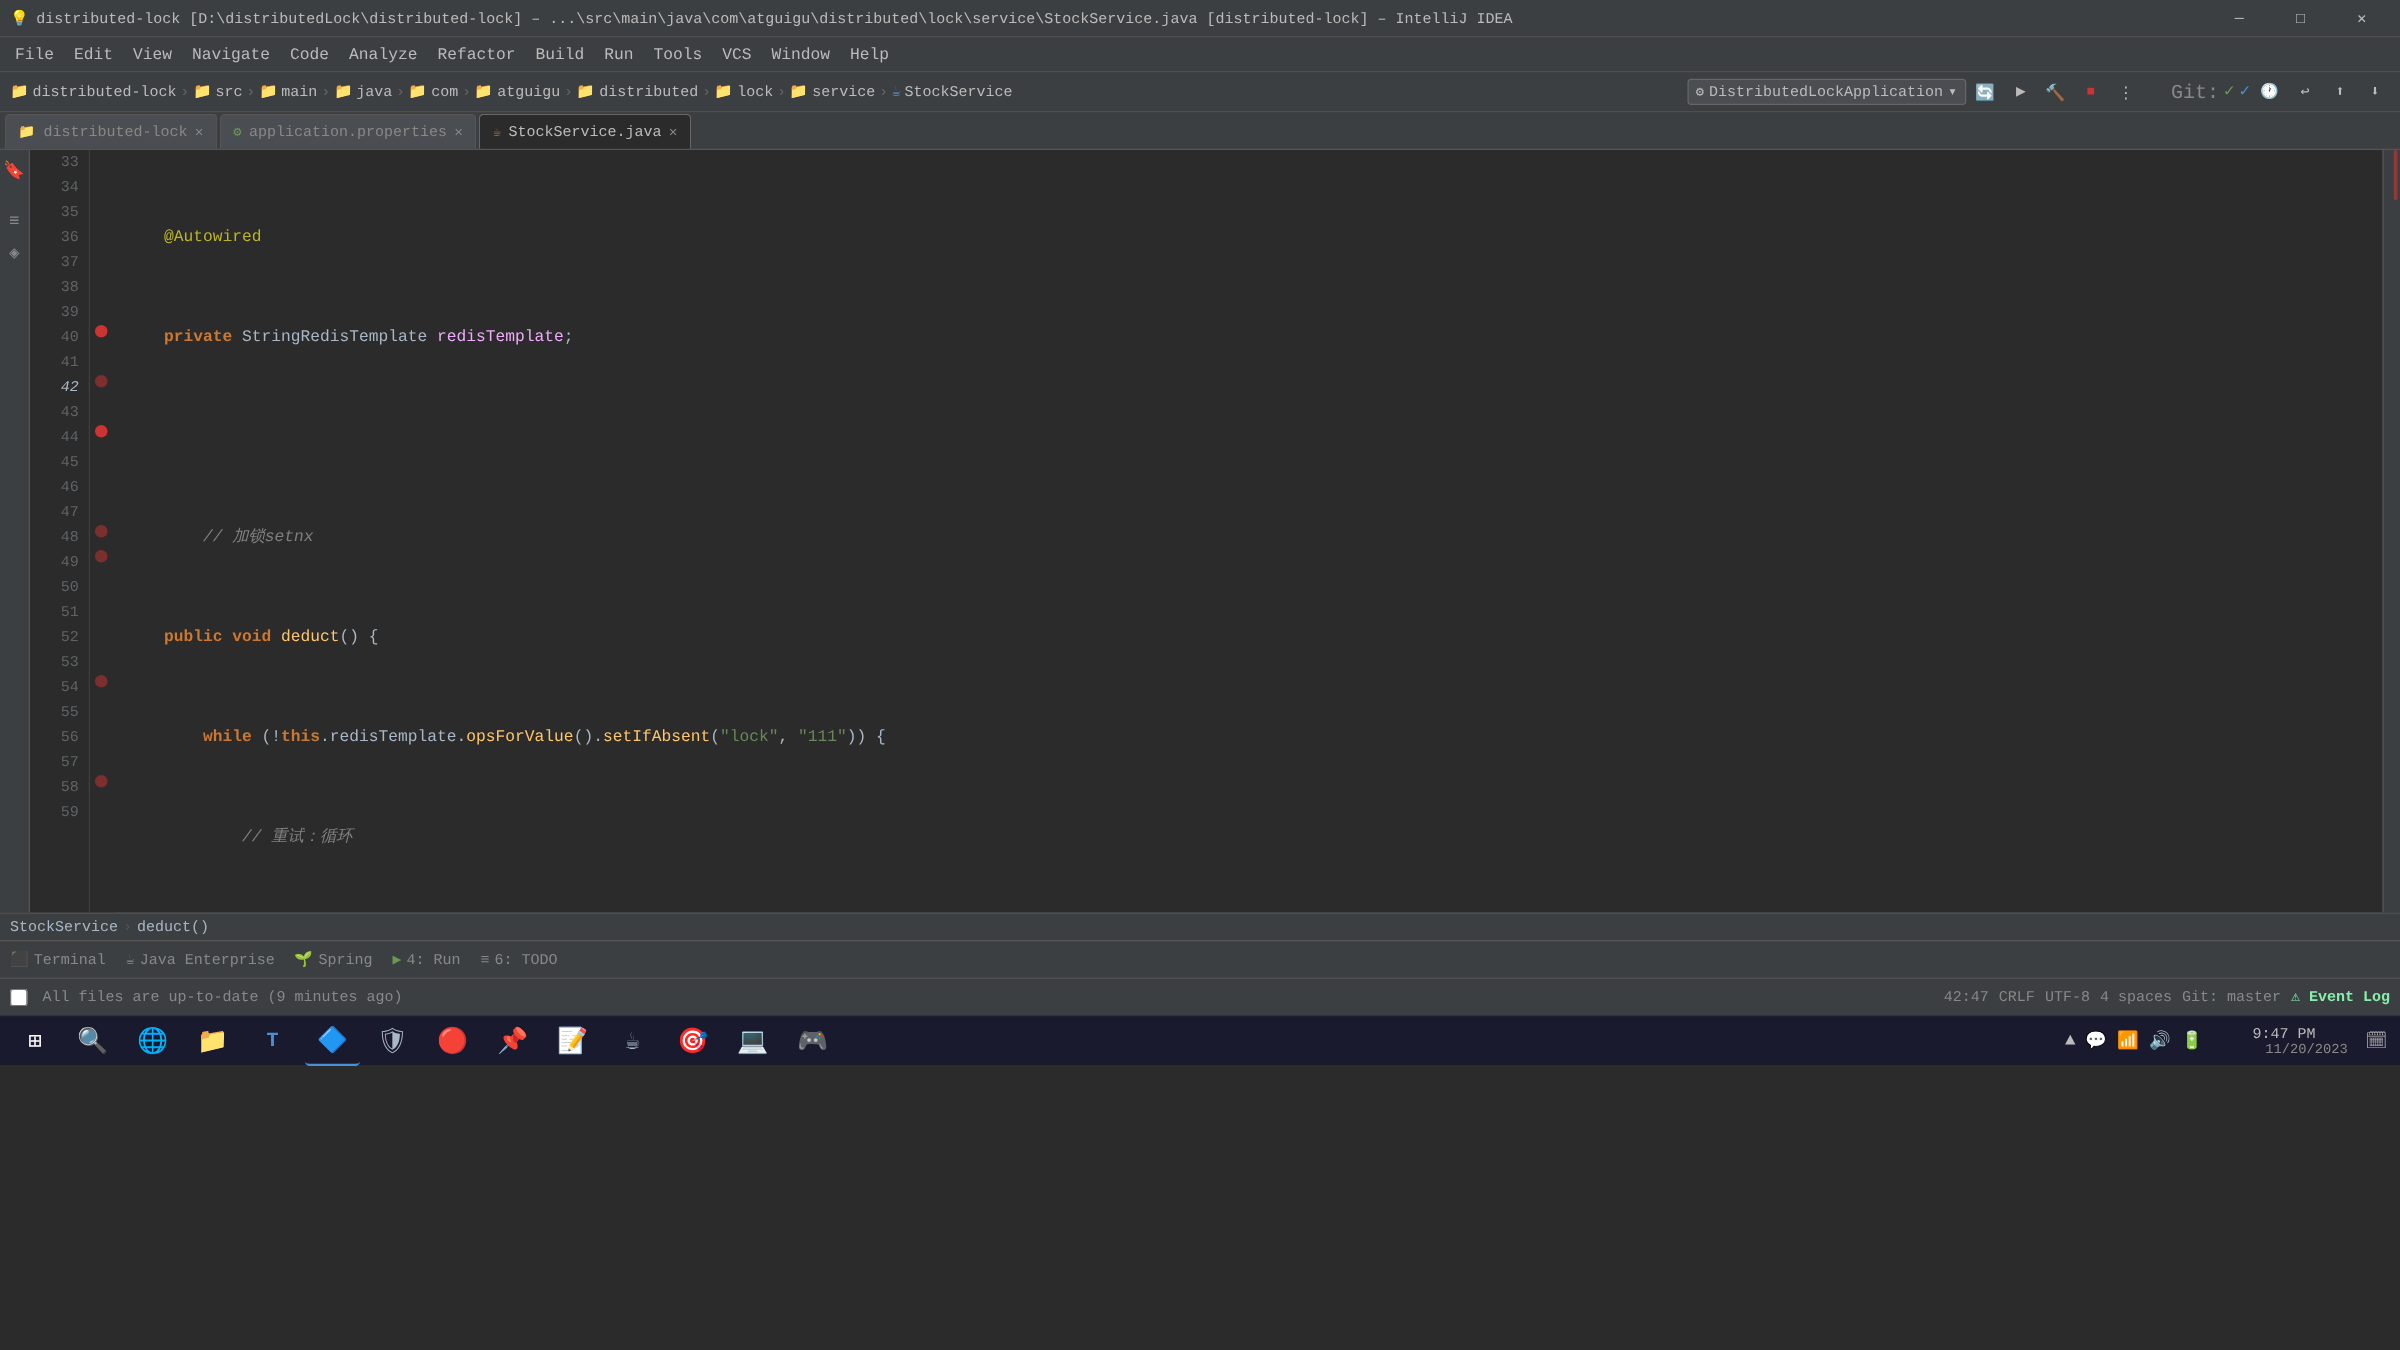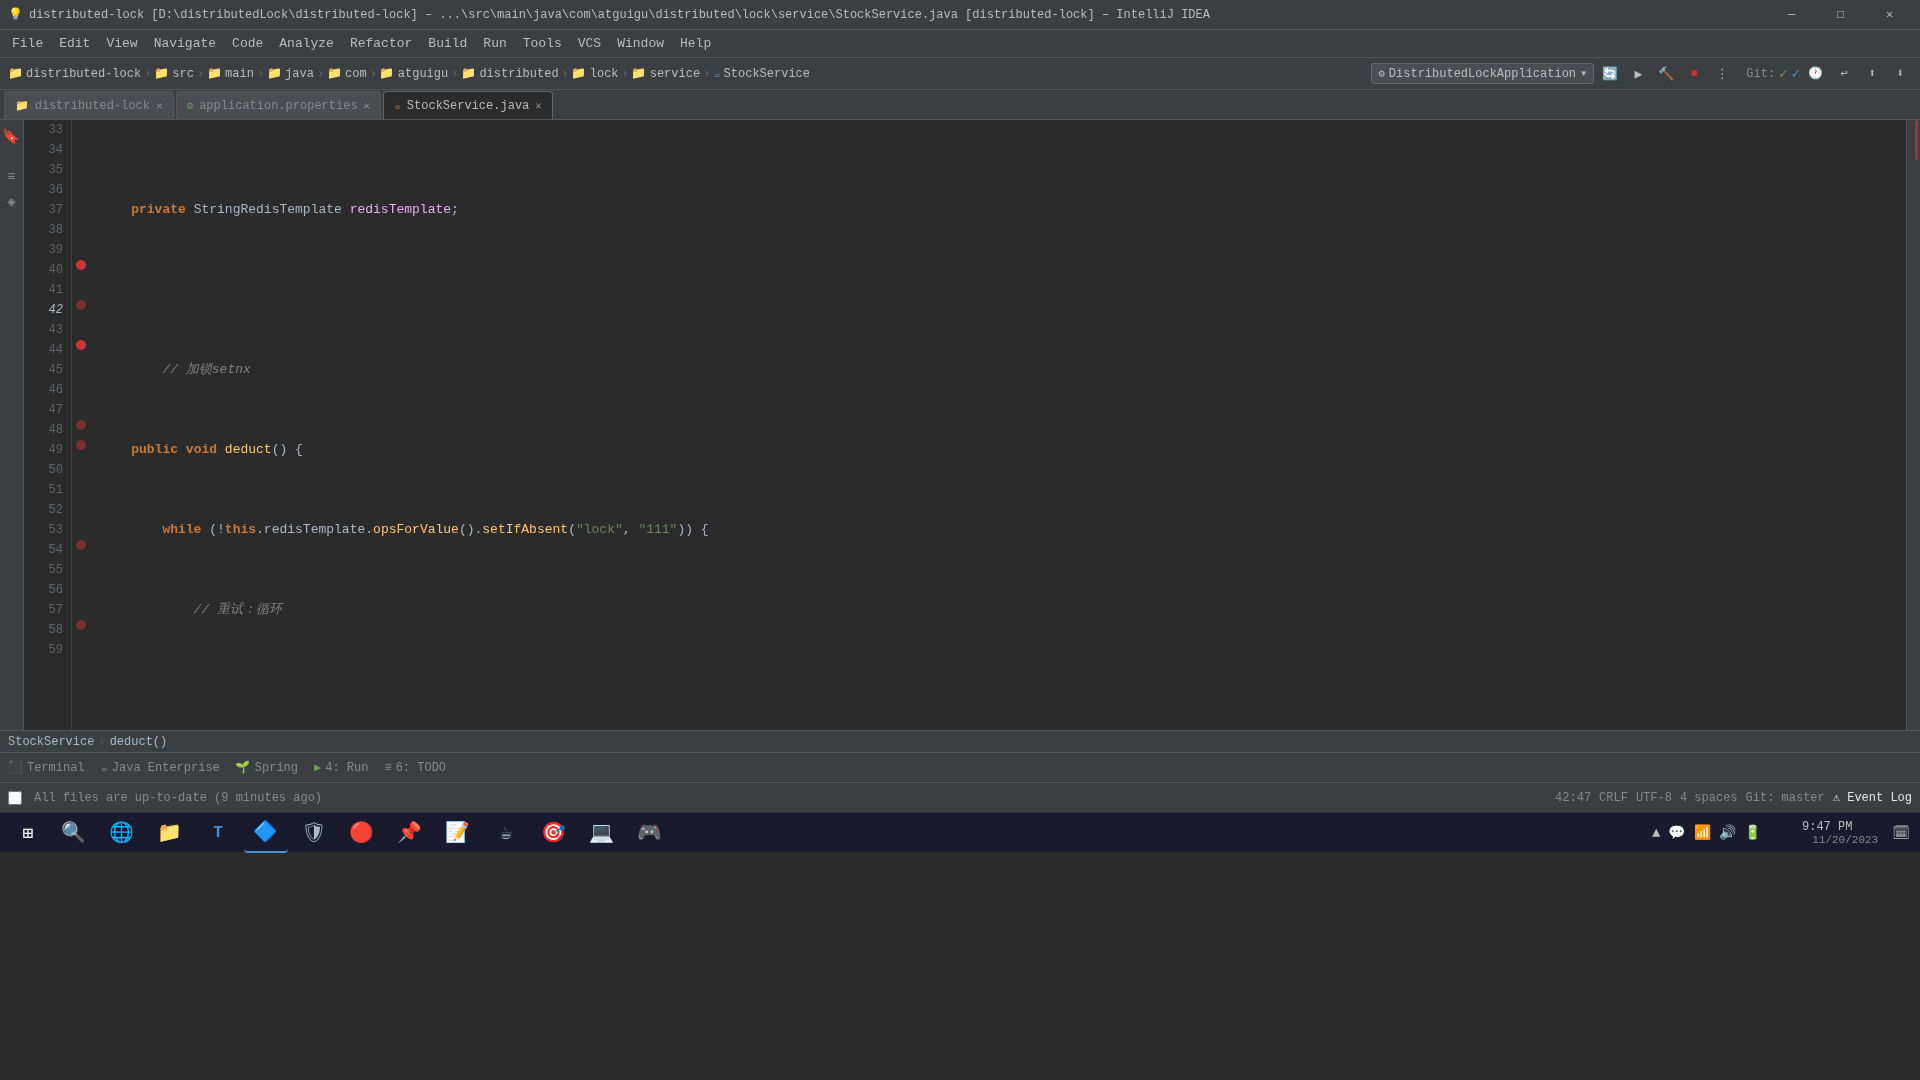--- a/index.html
+++ b/index.html
@@ -288,21 +288,21 @@
     <div style="display:flex;align-items:center;gap:4px;background:#4a4e52;border:1px solid #666;border-radius:3px;padding:2px 6px;cursor:pointer;">
       <span style="font-size:11px;">⚙</span>
       <span style="font-size:12px;">DistributedLockApplication</span>
       <span>▾</span>
     </div>
     <div class="run-btn" title="Run">🔄</div>
     <div class="run-btn" title="Debug">▶</div>
     <div class="run-btn" title="Build">🔨</div>
     <div class="run-btn" title="Stop" style="color:#cc3333;">⏹</div>
     <div class="run-btn">⋮</div>
-    <span style="color:#888;font-size:12px;margin-left:8px;">Git:</span>
+    <span style="color:#888;font-size:16px;margin-left:20px;">Git:</span>
     <span style="color:#6a9955;font-size:14px;">✓</span>
     <span style="color:#4a90d9;font-size:14px;">✓</span>
     <div class="run-btn" style="font-size:12px;">🕐</div>
     <div class="run-btn" style="font-size:12px;">↩</div>
     <div class="run-btn" style="font-size:12px;">⬆</div>
     <div class="run-btn" style="font-size:12px;">⬇</div>
   </div>
 </div>
 
 <div id="tabbar">
@@ -367,20 +367,23 @@
     <div style="position:absolute;top:180px;left:4px;width:10px;height:10px;background:#cc3333;border-radius:50%;opacity:0.5;"></div>
     <div style="position:absolute;top:220px;left:4px;width:10px;height:10px;background:#cc3333;border-radius:50%;"></div>
     <div style="position:absolute;top:300px;left:4px;width:10px;height:10px;background:#cc3333;border-radius:50%;opacity:0.5;"></div>
     <div style="position:absolute;top:320px;left:4px;width:10px;height:10px;background:#cc3333;border-radius:50%;opacity:0.5;"></div>
     <div style="position:absolute;top:420px;left:4px;width:10px;height:10px;background:#cc3333;border-radius:50%;opacity:0.5;"></div>
     <div style="position:absolute;top:500px;left:4px;width:10px;height:10px;background:#cc3333;border-radius:50%;opacity:0.5;"></div>
   </div>
 
   <div id="code-content">
     
+    <div class="code-line">
+      <span class="ann">    @Autowired</span>
+    </div>
     
     <div class="code-line">
       <span class="kw">    private </span><span class="type">StringRedisTemplate </span><span class="var">redisTemplate</span><span>;</span>
     </div>
     
     <div class="code-line"></div>
     
     <div class="code-line">
       <span class="cmt">        // 加锁setnx</span>
     </div>
@@ -476,21 +479,21 @@
   <div class="status-left">
     <input type="checkbox" style="width: 14px; height: 14px;">
     <span style="color:#888;font-size:12px;">All files are up-to-date (9 minutes ago)</span>
   </div>
   <div class="status-right">
     <span class="status-item">42:47</span>
     <span class="status-item">CRLF</span>
     <span class="status-item">UTF-8</span>
     <span class="status-item">4 spaces</span>
     <span class="status-item">Git: master</span>
-    <span style="color:#e5e5e5;font-size:12px;cursor:pointer;">⚠ Event Log</span>
+    <span style="color:#86efac;font-size:12px;cursor:pointer;font-weight:bold;">⚠ Event Log</span>
   </div>
 </div>
 
 <div id="taskbar">
   <div class="start-btn">
     <span>⊞</span>
   </div>
   <div class="taskbar-btn">
     <span class="taskbar-icon">🔍</span>
   </div>

